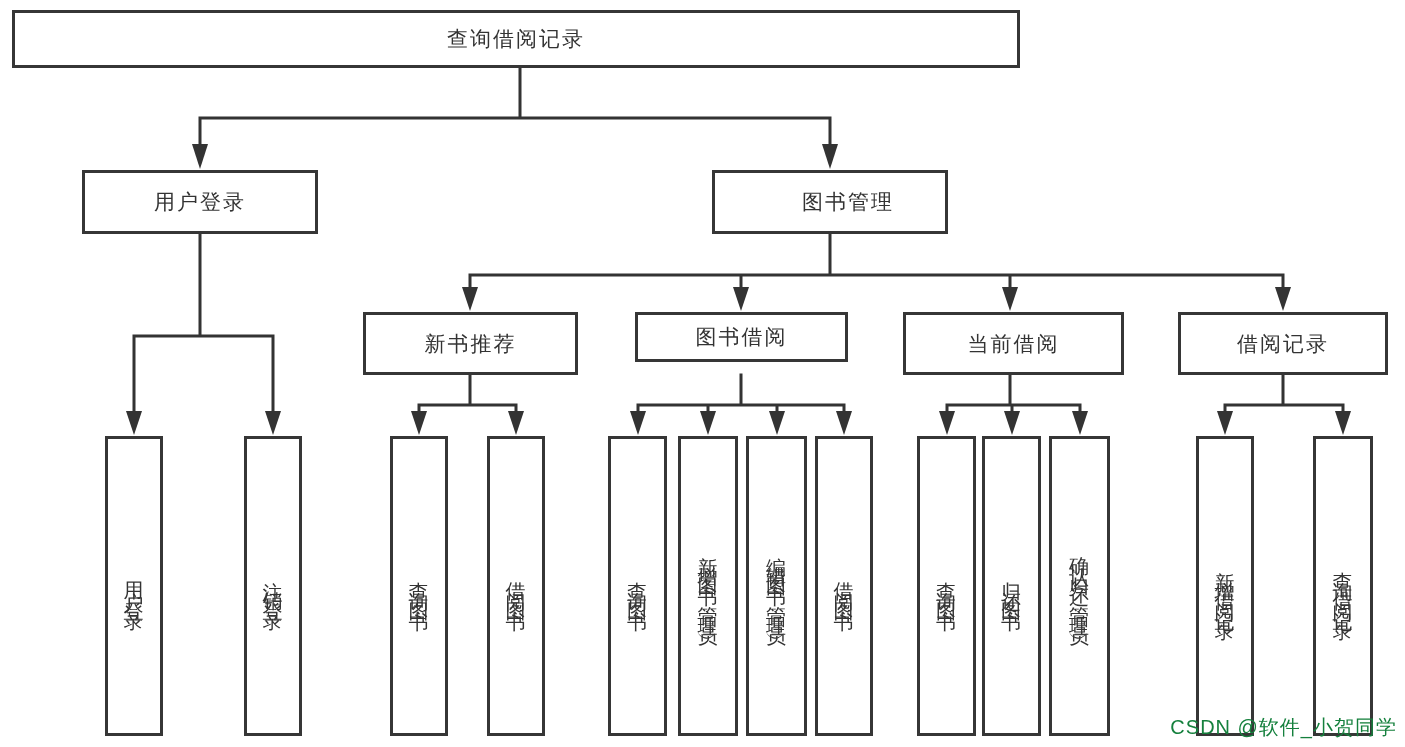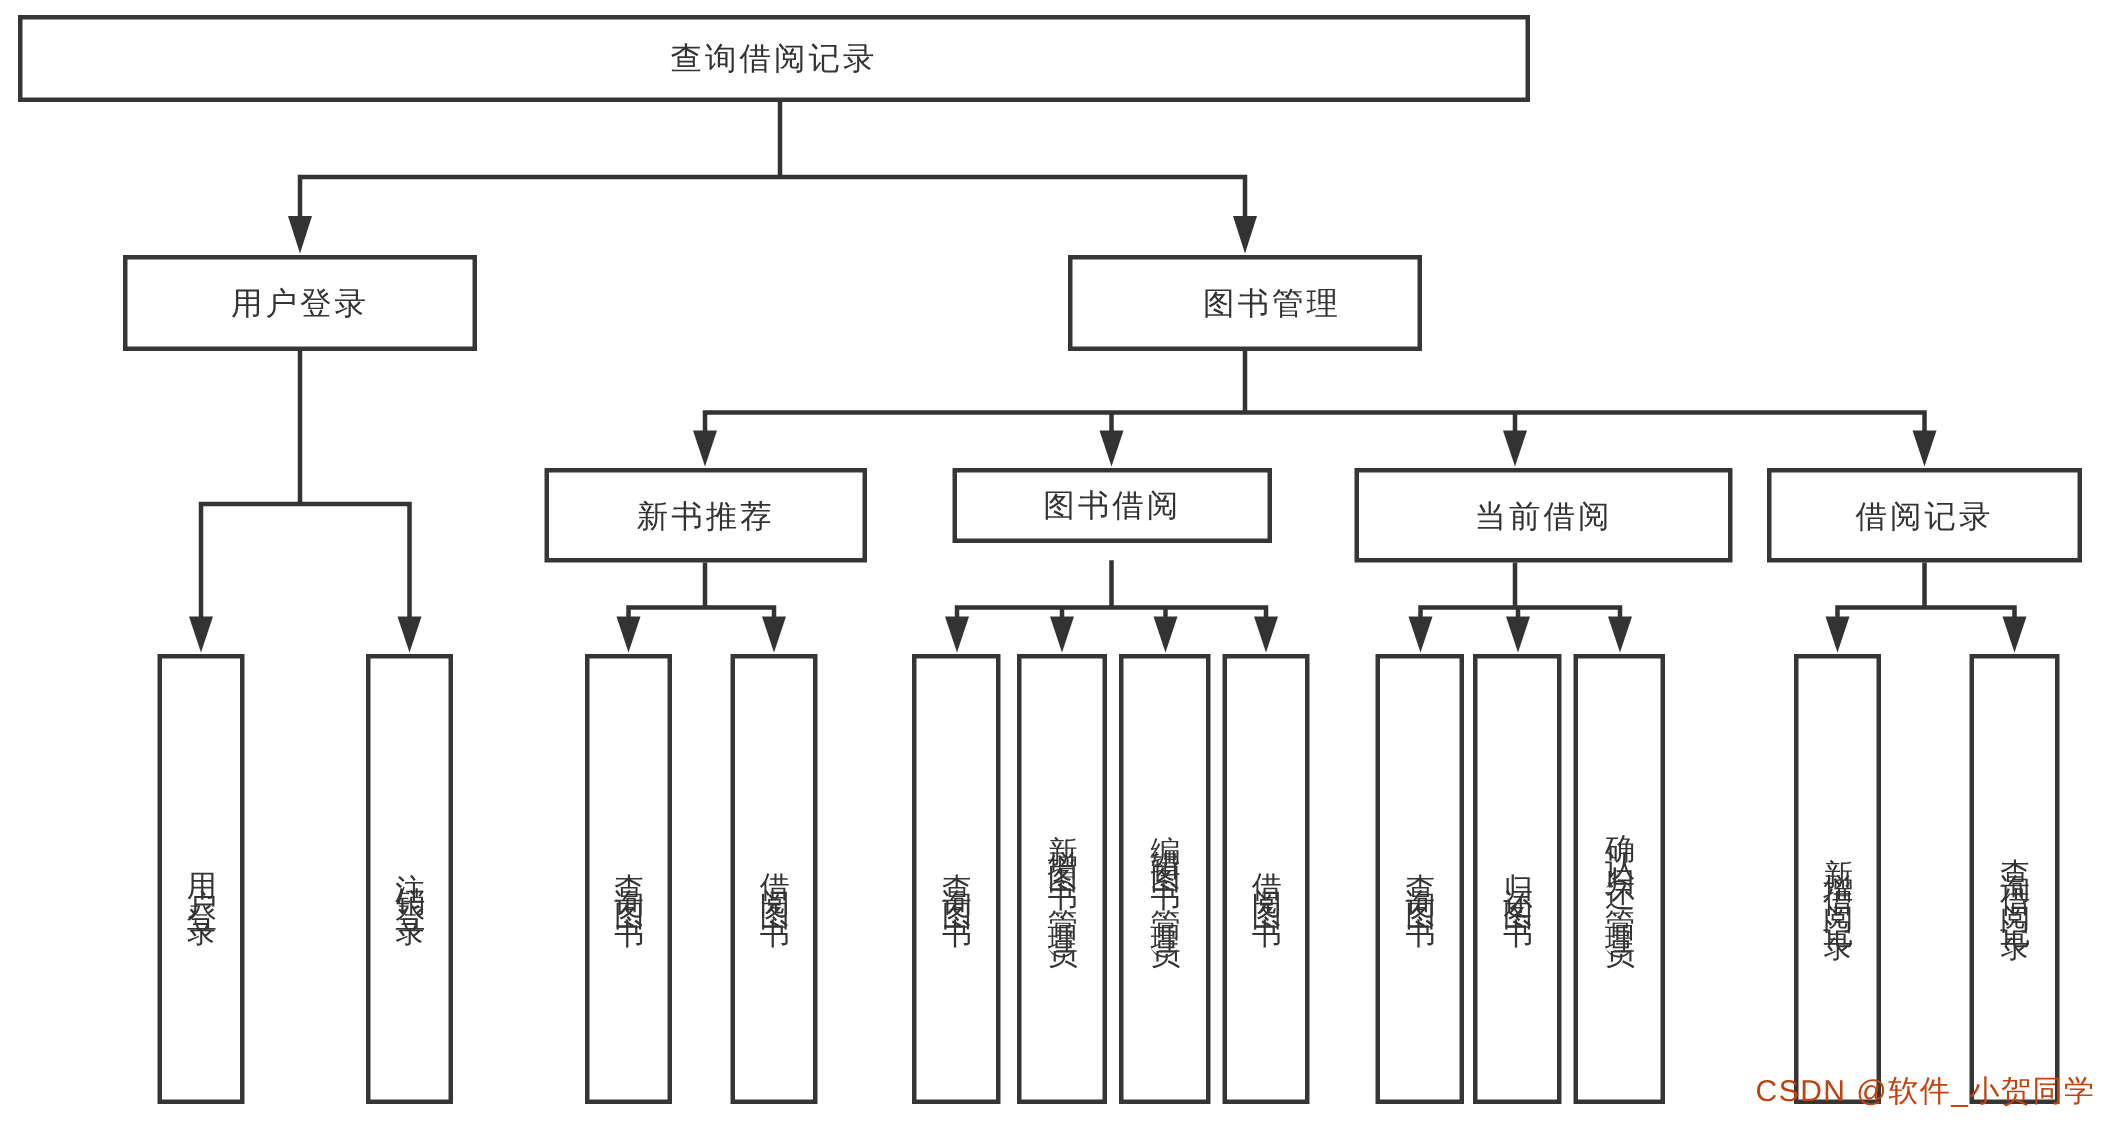--- a/index.html
+++ b/index.html
@@ -47,21 +47,21 @@
     letter-spacing: 10px;
     color: #333333;
     white-space: nowrap;
   }
   .watermark {
     position: absolute;
     top: 714px;
     right: 8px;
     font-size: 20px;
     letter-spacing: 1px;
-    color: #c2410c;
+    color: #15803d;
     z-index: 5;
   }
 </style>
 </head>
 <body>
 
 <div class="canvas">
 
   <svg class="connectors" width="1405" height="747" viewBox="0 0 1405 747" xmlns="http://www.w3.org/2000/svg">
     <g stroke="#333333" stroke-width="3" fill="none" stroke-linecap="square">
@@ -96,21 +96,21 @@
     </g>
   </svg>
 
   <div class="box" style="left:12px; top:10px; width:1008px; height:58px;">查询借阅记录</div>
 
   <div class="box" style="left:82px; top:170px; width:236px; height:64px;">用户登录</div>
   <div class="box" style="left:712px; top:170px; width:236px; height:64px;padding-left:36px;">图书管理</div>
 
   <div class="box" style="left:363px; top:312px; width:215px; height:63px;">新书推荐</div>
   <div class="box" style="left:635px; top:312px; width:213px; height:50px;">图书借阅</div>
-  <div class="box" style="left:903px; top:312px; width:252px; height:63px;">当前借阅</div>
+  <div class="box" style="left:903px; top:312px; width:221px; height:63px;">当前借阅</div>
   <div class="box" style="left:1178px; top:312px; width:210px; height:63px;text-align:center;">借阅记录</div>
 
   <div class="vbox" style="left:105px; top:436px; width:58px; height:300px;">
     <span class="vtext">用户登录</span>
   </div>
   <div class="vbox" style="left:244px; top:436px; width:58px; height:300px;">
     <span class="vtext">注销登录</span>
   </div>
 
   <div class="vbox" style="left:390px; top:436px; width:58px; height:300px;">

